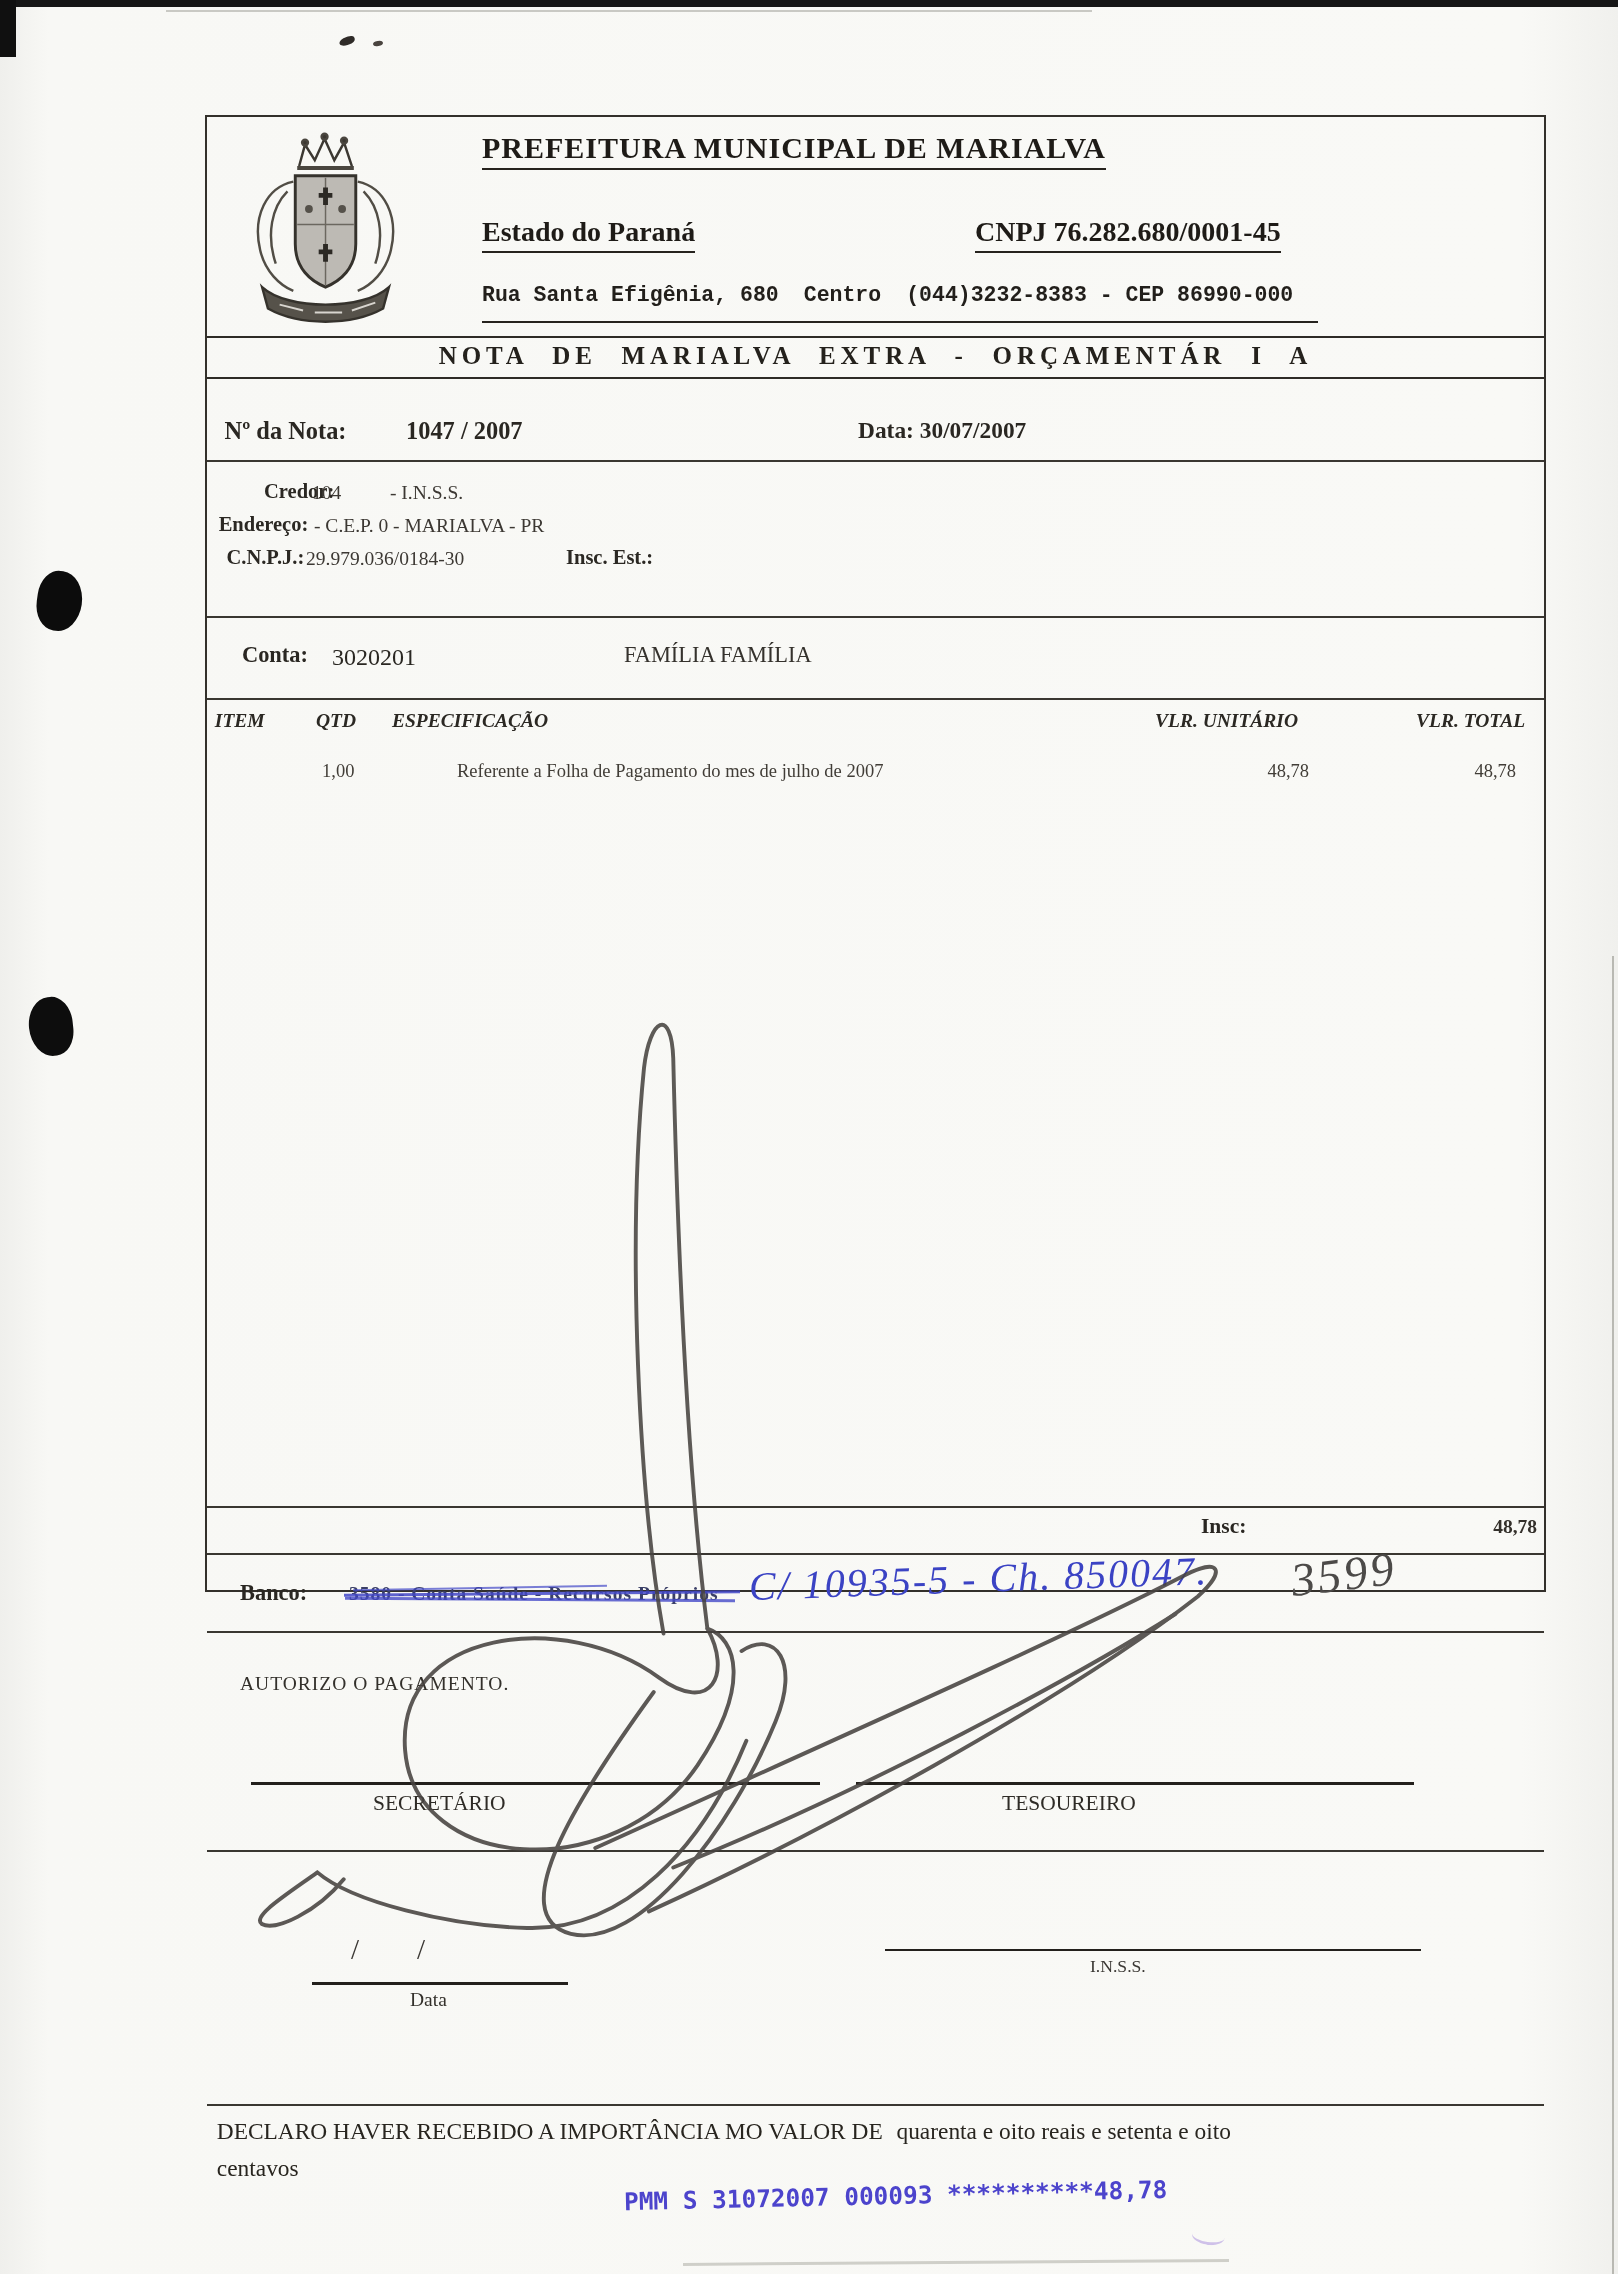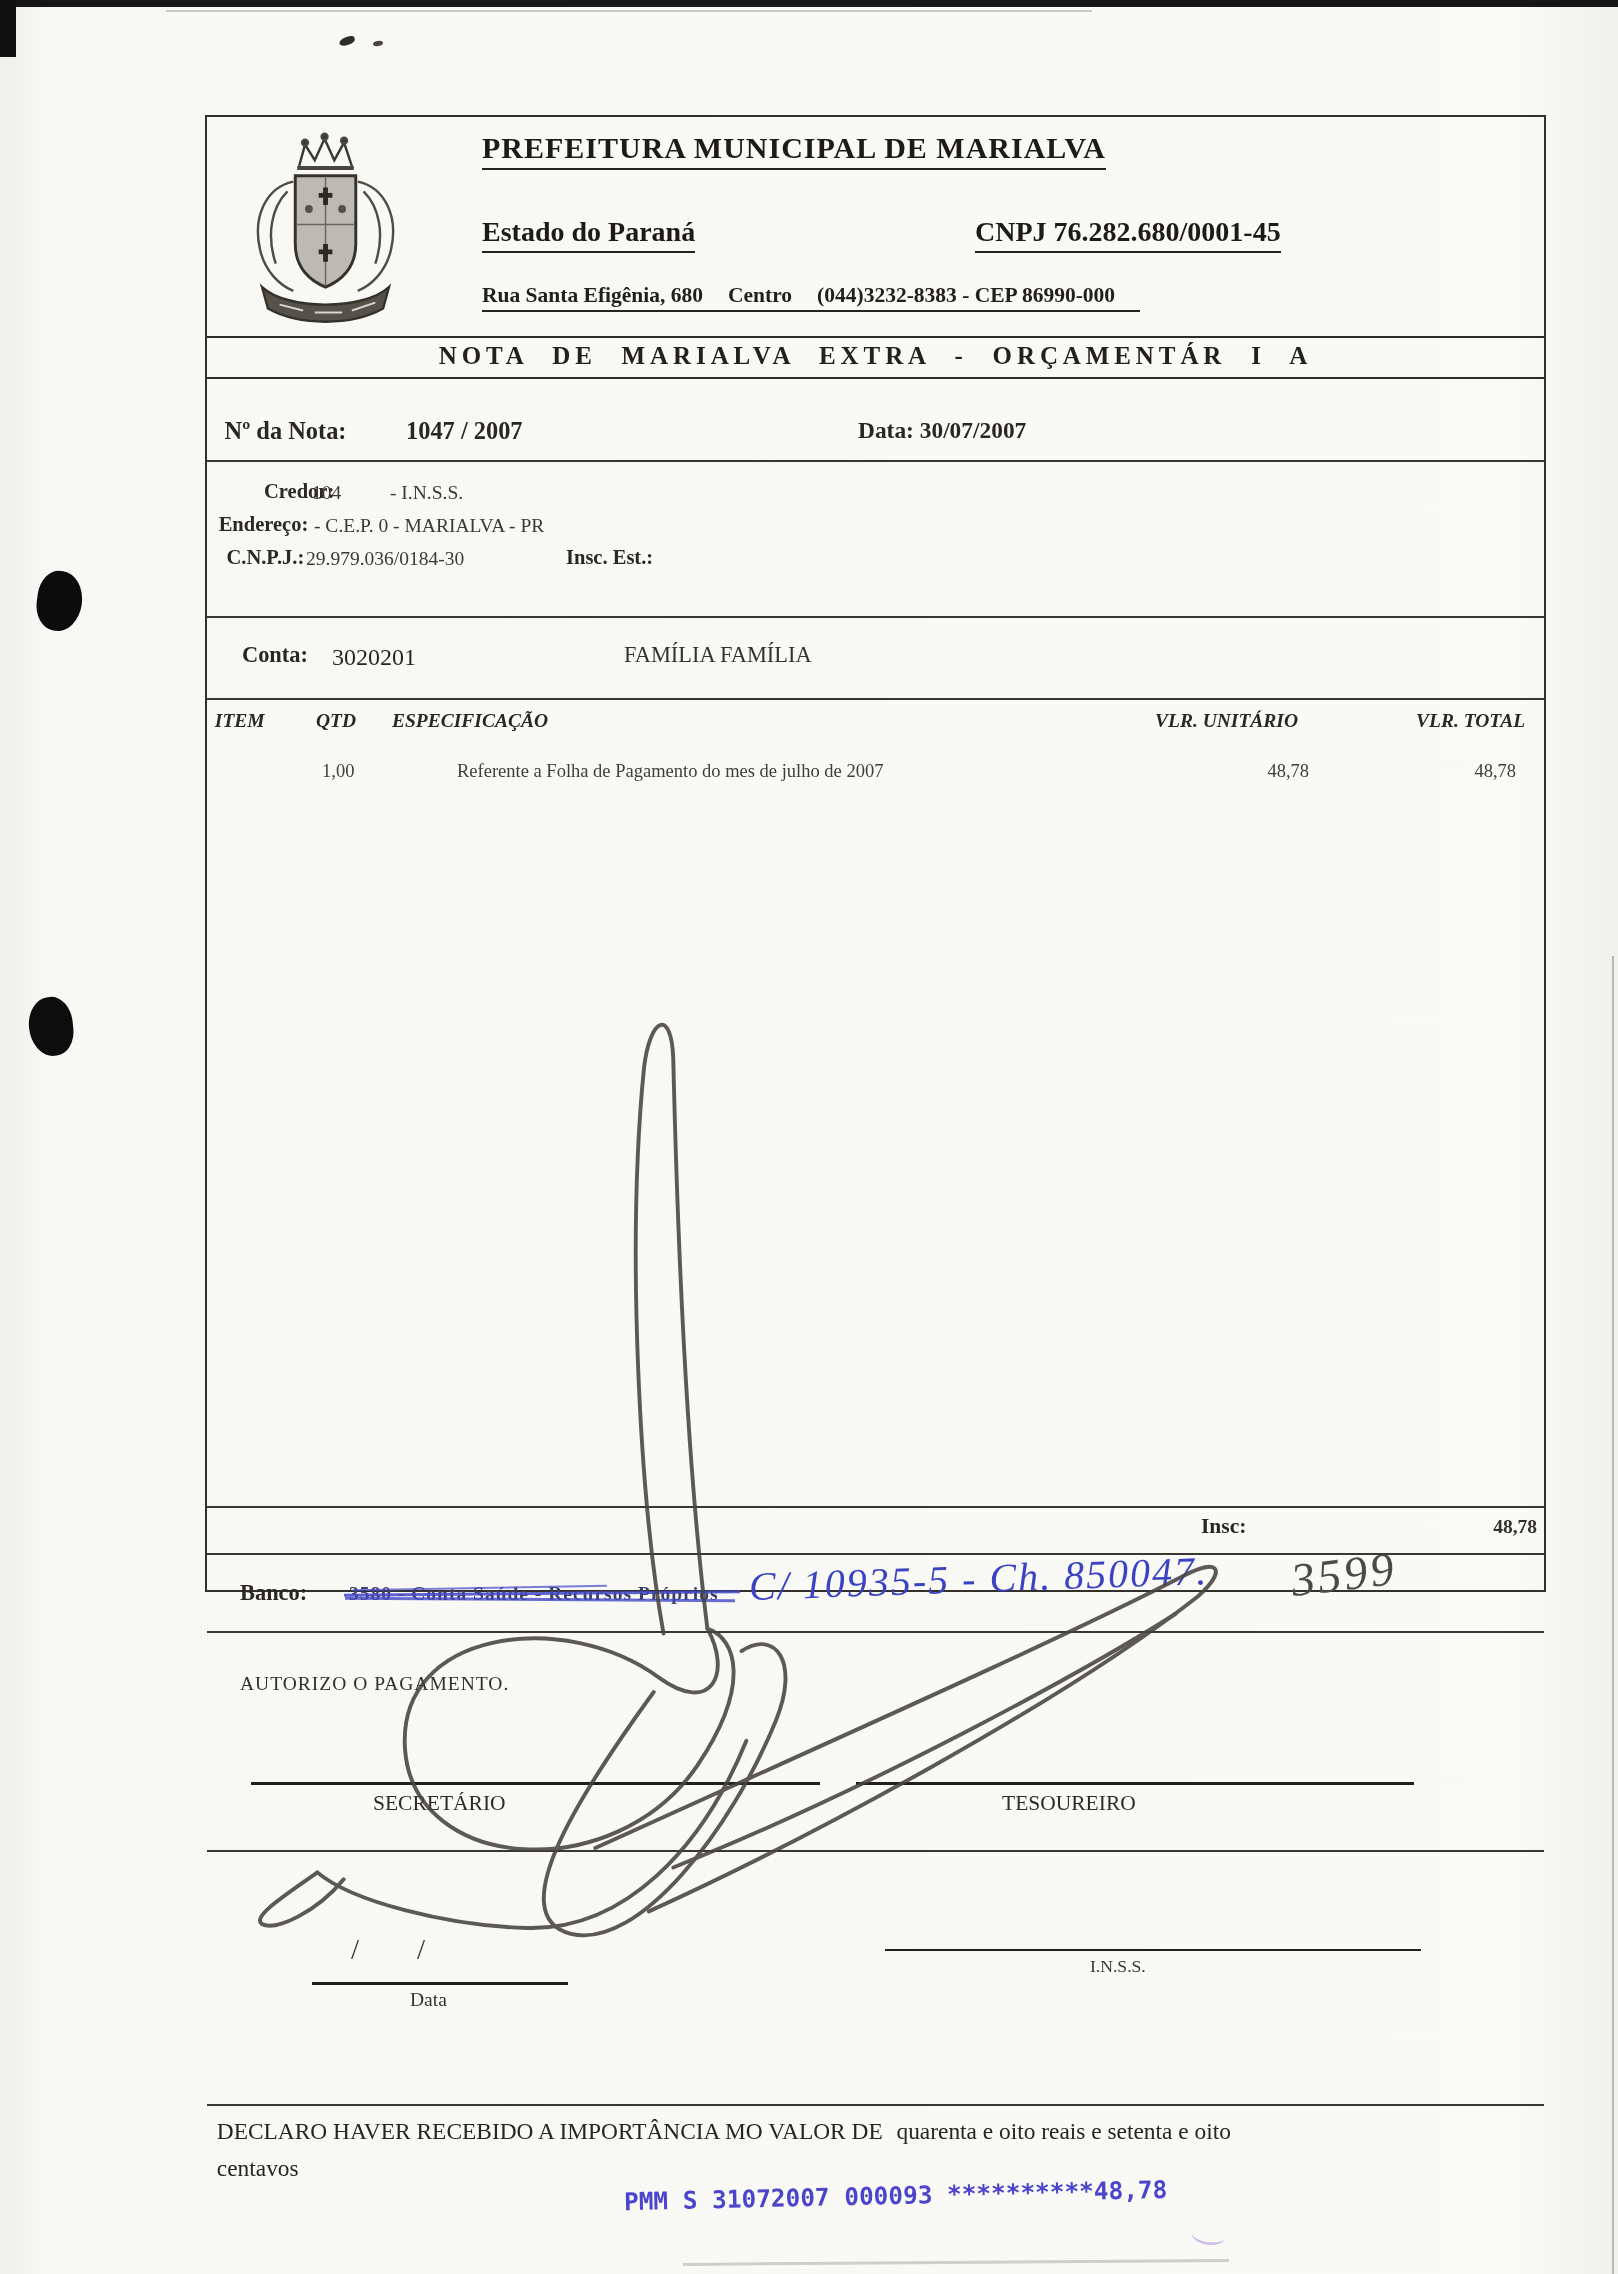--- a/index.html
+++ b/index.html
@@ -27,21 +27,21 @@
   
   #form{
     left:205px;top:115px;width:1341px;height:1477px;
     border:2px solid #33302b;
     box-sizing:border-box;
   }
   .hline{position:absolute;left:0;width:100%;height:2px;background:#3a3731;}
   .t{position:absolute;white-space:nowrap;}
   .b{font-weight:bold;}
   .u{border-bottom:2.9px solid #26231e;padding-bottom:2.9px;}
-  .u2{border-bottom:2px solid #26231e;padding-bottom:2px;}
+  .u2{border-bottom:2px solid #26231e;padding-bottom:14px;font-family:Liberation Mono, monospace;}
 
   
   .org-name{left:275px;top:13.7px;font-size:30px;letter-spacing:1px;color:#1e1b17;}
   .state-line{left:275px;top:99px;font-size:28px;color:#1e1b17;}
   .cnpj-line{left:768px;top:99px;font-size:28px;color:#1e1b17;}
   .addr-line{left:275px;top:166px;font-size:21.5px;color:#221f1b;}
   .addr-line span{margin-right:25px;}
 
   .title-bar{position:absolute;left:0;top:219px;width:100%;height:43px;border-top:2.9px solid #2e2b26;border-bottom:2.9px solid #2e2b26;box-sizing:border-box;}
   .title-text{left:0;top:225px;width:100%;text-align:center;font-size:25px;letter-spacing:4.9px;word-spacing:13.7px;color:#24211c;}

